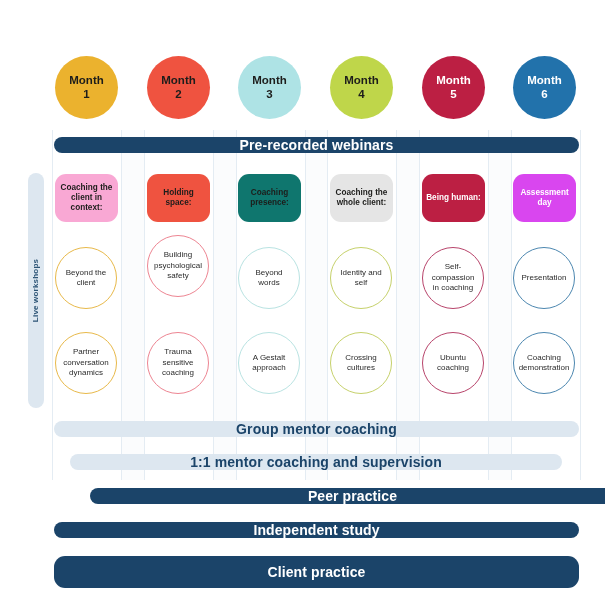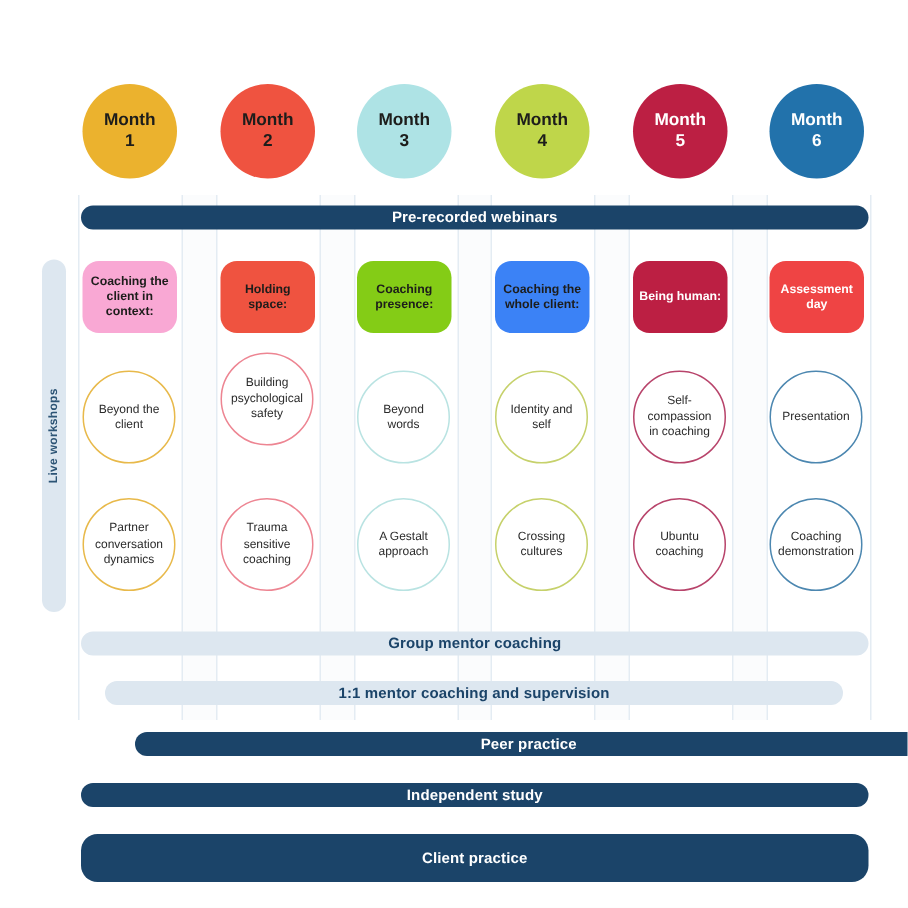--- a/index.html
+++ b/index.html
@@ -61,21 +61,21 @@
   .month-circle .m-word { display: block; }
   .month-circle .m-num { display: block; }
 
   
   .pill {
     position: absolute;
     display: flex;
     align-items: center;
     justify-content: center;
     border-radius: 11px;
-    font-size: 10px;
+    font-size: 14px;
     font-weight: bold;
     letter-spacing: 0.1px;
     z-index: 4;
     box-sizing: border-box;
   }
   .pill-dark { background: #1b4469; color: #ffffff; }
   .pill-light { background: #dde7f0; color: #1b4469; }
 
   
   .side-label {
@@ -185,30 +185,30 @@
   <div class="side-label">
     <span>Live workshops</span>
   </div>
 
   <div class="topic-box" style="left:55px; top:174px; background:#f9a8d4; color:#1d1d1b;">
     <span class="label-text">Coaching the client in context:</span>
   </div>
   <div class="topic-box" style="left:147px; top:174px; background:#EF5340; color:#1d1d1b;">
     <span class="label-text">Holding space:</span>
   </div>
-  <div class="topic-box" style="left:238px; top:174px; background:#84cc16; color:#1d1d1b;">
+  <div class="topic-box" style="left:238px; top:174px; background:#0f766e; color:#1d1d1b;">
     <span class="label-text">Coaching presence:</span>
   </div>
-  <div class="topic-box" style="left:330px; top:174px; background:#3b82f6; color:#1d1d1b;">
+  <div class="topic-box" style="left:330px; top:174px; background:#e5e5e5; color:#1d1d1b;">
     <span class="label-text">Coaching the whole client:</span>
   </div>
   <div class="topic-box" style="left:422px; top:174px; background:#BC1F43; color:#ffffff;">
     <span class="label-text">Being human:</span>
   </div>
-  <div class="topic-box" style="left:513px; top:174px; background:#ef4444; color:#ffffff;">
+  <div class="topic-box" style="left:513px; top:174px; background:#d946ef; color:#ffffff;">
     <span class="label-text">Assessment day</span>
   </div>
 
   <div class="ring" style="left:55px; top:247px; border-color:#E8B94A;">
     <span class="label-text">Beyond the client</span>
   </div>
   <div class="ring" style="left:147px; top:235px; border-color:#ED8592;">
     <span class="label-text">Building psychological safety</span>
   </div>
   <div class="ring" style="left:238px; top:247px; border-color:#B9E3E2;">

